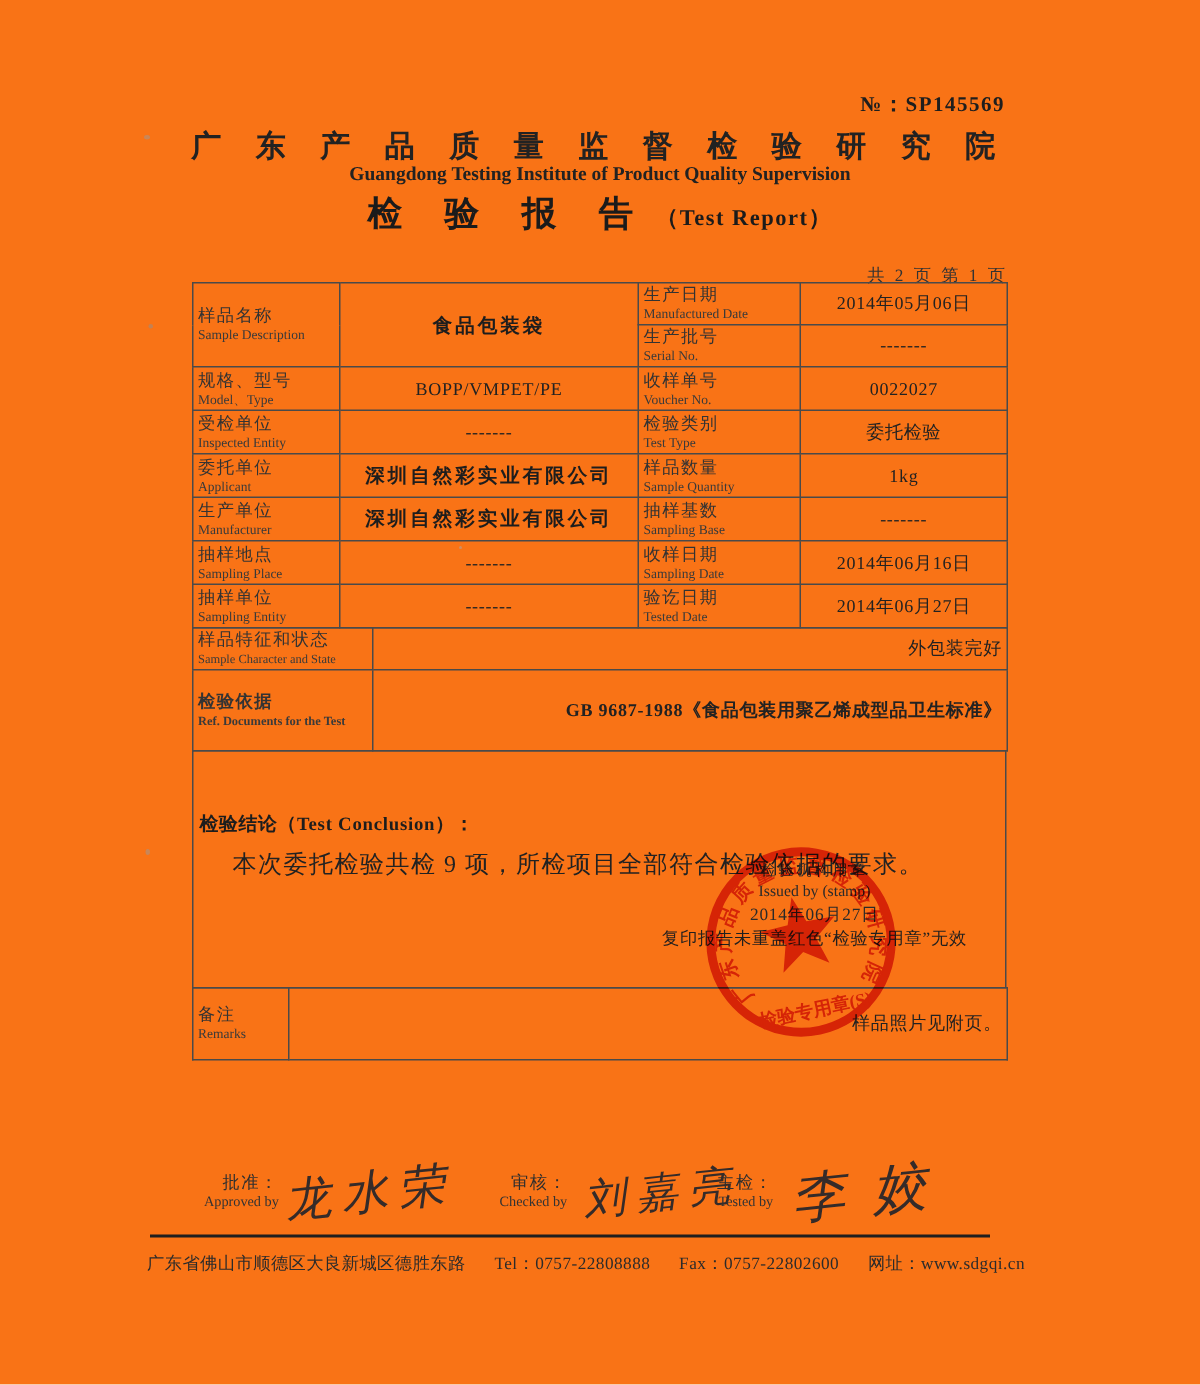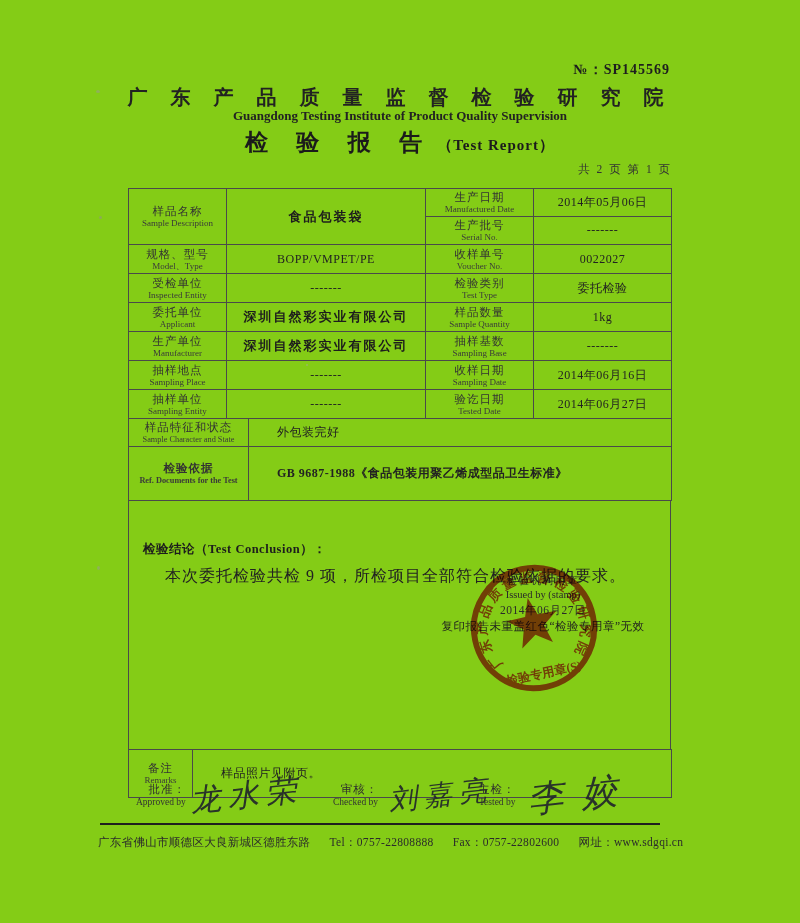--- a/index.html
+++ b/index.html
@@ -1,44 +1,44 @@
 <!DOCTYPE html>
 <html><head>
 <meta charset="utf-8">
 <style>
   html,body{margin:0;padding:0;background:#fcfcfb;}
-  .page{position:relative;width:800px;height:923px;background:#84cc16;overflow:hidden;
+  .page{position:relative;width:800px;height:923px;background:#f97316;overflow:hidden;
         font-family:"Liberation Serif",serif;color:#2b2b2b;}
   
   .report-no{position:absolute;top:61px;right:130px;font-size:14px;font-weight:bold;
              letter-spacing:1px;color:#1e1e1e;}
   .inst-cn{position:absolute;top:84px;left:0;width:100%;text-align:center;
            font-size:20px;font-weight:bold;letter-spacing:9px;color:#222;}
   .inst-en{position:absolute;top:108px;left:0;width:100%;text-align:center;
            font-size:13px;font-weight:bold;color:#222;}
   .doc-title{position:absolute;top:127px;left:0;width:100%;text-align:center;color:#1b1b1b;}
   .doc-title .cnt{font-family:"Liberation Sans",sans-serif;font-size:23px;font-weight:bold;letter-spacing:11px;}
   .doc-title .ent{font-size:15px;font-weight:bold;letter-spacing:1px;}
-  .page-ind{position:absolute;top:162px;right:128px;font-size:11.5px;letter-spacing:2px;color:#333;}
+  .page-ind{position:absolute;top:176px;right:128px;font-size:11.5px;letter-spacing:2px;color:#333;}
   
   .tblwrap{position:absolute;left:128px;top:188px;width:543px;}
   table{border-collapse:collapse;width:543px;table-layout:fixed;}
   table + table, table + div, div + table{margin-top:-1px;}
   td{border:1px solid #4a4a4a;padding:1px 3px;vertical-align:middle;}
-  .lab{text-align:center;}
+  .lab{}
   .lab .cn{font-size:11.5px;letter-spacing:1px;color:#333;line-height:14px;}
   .lab .en{font-size:9px;color:#3a3a3a;line-height:11px;}
   .lab .en.small{font-size:8.3px;}
   .val{text-align:center;font-size:12px;color:#222;letter-spacing:.5px;}
   .val.strong{font-family:"Liberation Sans",sans-serif;font-weight:bold;font-size:13px;letter-spacing:2px;color:#1d1d1d;}
-  .val.left{text-align:left;padding-left:28px;}
+  .val.left{text-align:right;padding-left:4px;}
   .h30{height:28px;} .h31{height:29px;} .h56{height:54px;font-weight:bold;} .h50{height:48px;}
   
-  .conclusion{position:relative;border:1px solid #4a4a4a;height:250px;box-sizing:border-box;
-              padding:40px 14px 8px 14px;}
+  .conclusion{position:relative;border:1px solid #4a4a4a;height:159px;box-sizing:border-box;
+              padding:40px 14px 8px 4px;}
   .conc-head{font-size:12.5px;font-weight:bold;color:#1d1d1d;letter-spacing:.5px;}
   .conc-body{font-size:16px;margin-top:8px;padding-left:22px;letter-spacing:1px;color:#222;}
   .stamp-block{position:absolute;right:2px;top:72px;width:250px;text-align:center;z-index:1;}
   .sb-l1{font-size:10px;letter-spacing:2px;color:#2a2a2a;line-height:15px;}
   .sb-l2{font-size:10.5px;color:#2a2a2a;line-height:14px;}
   .sb-l3{font-size:11.5px;color:#2a2a2a;line-height:16px;letter-spacing:.5px;}
   .sb-l4{font-size:11.5px;color:#1f1f1f;line-height:16px;letter-spacing:.5px;white-space:nowrap;}
   .sb-l5{font-size:8.4px;color:#2a2a2a;line-height:13px;white-space:nowrap;}
   .stamp{position:absolute;left:336px;top:58px;width:138px;height:138px;z-index:5;
          transform:rotate(-12deg);opacity:.88;mix-blend-mode:multiply;pointer-events:none;}

